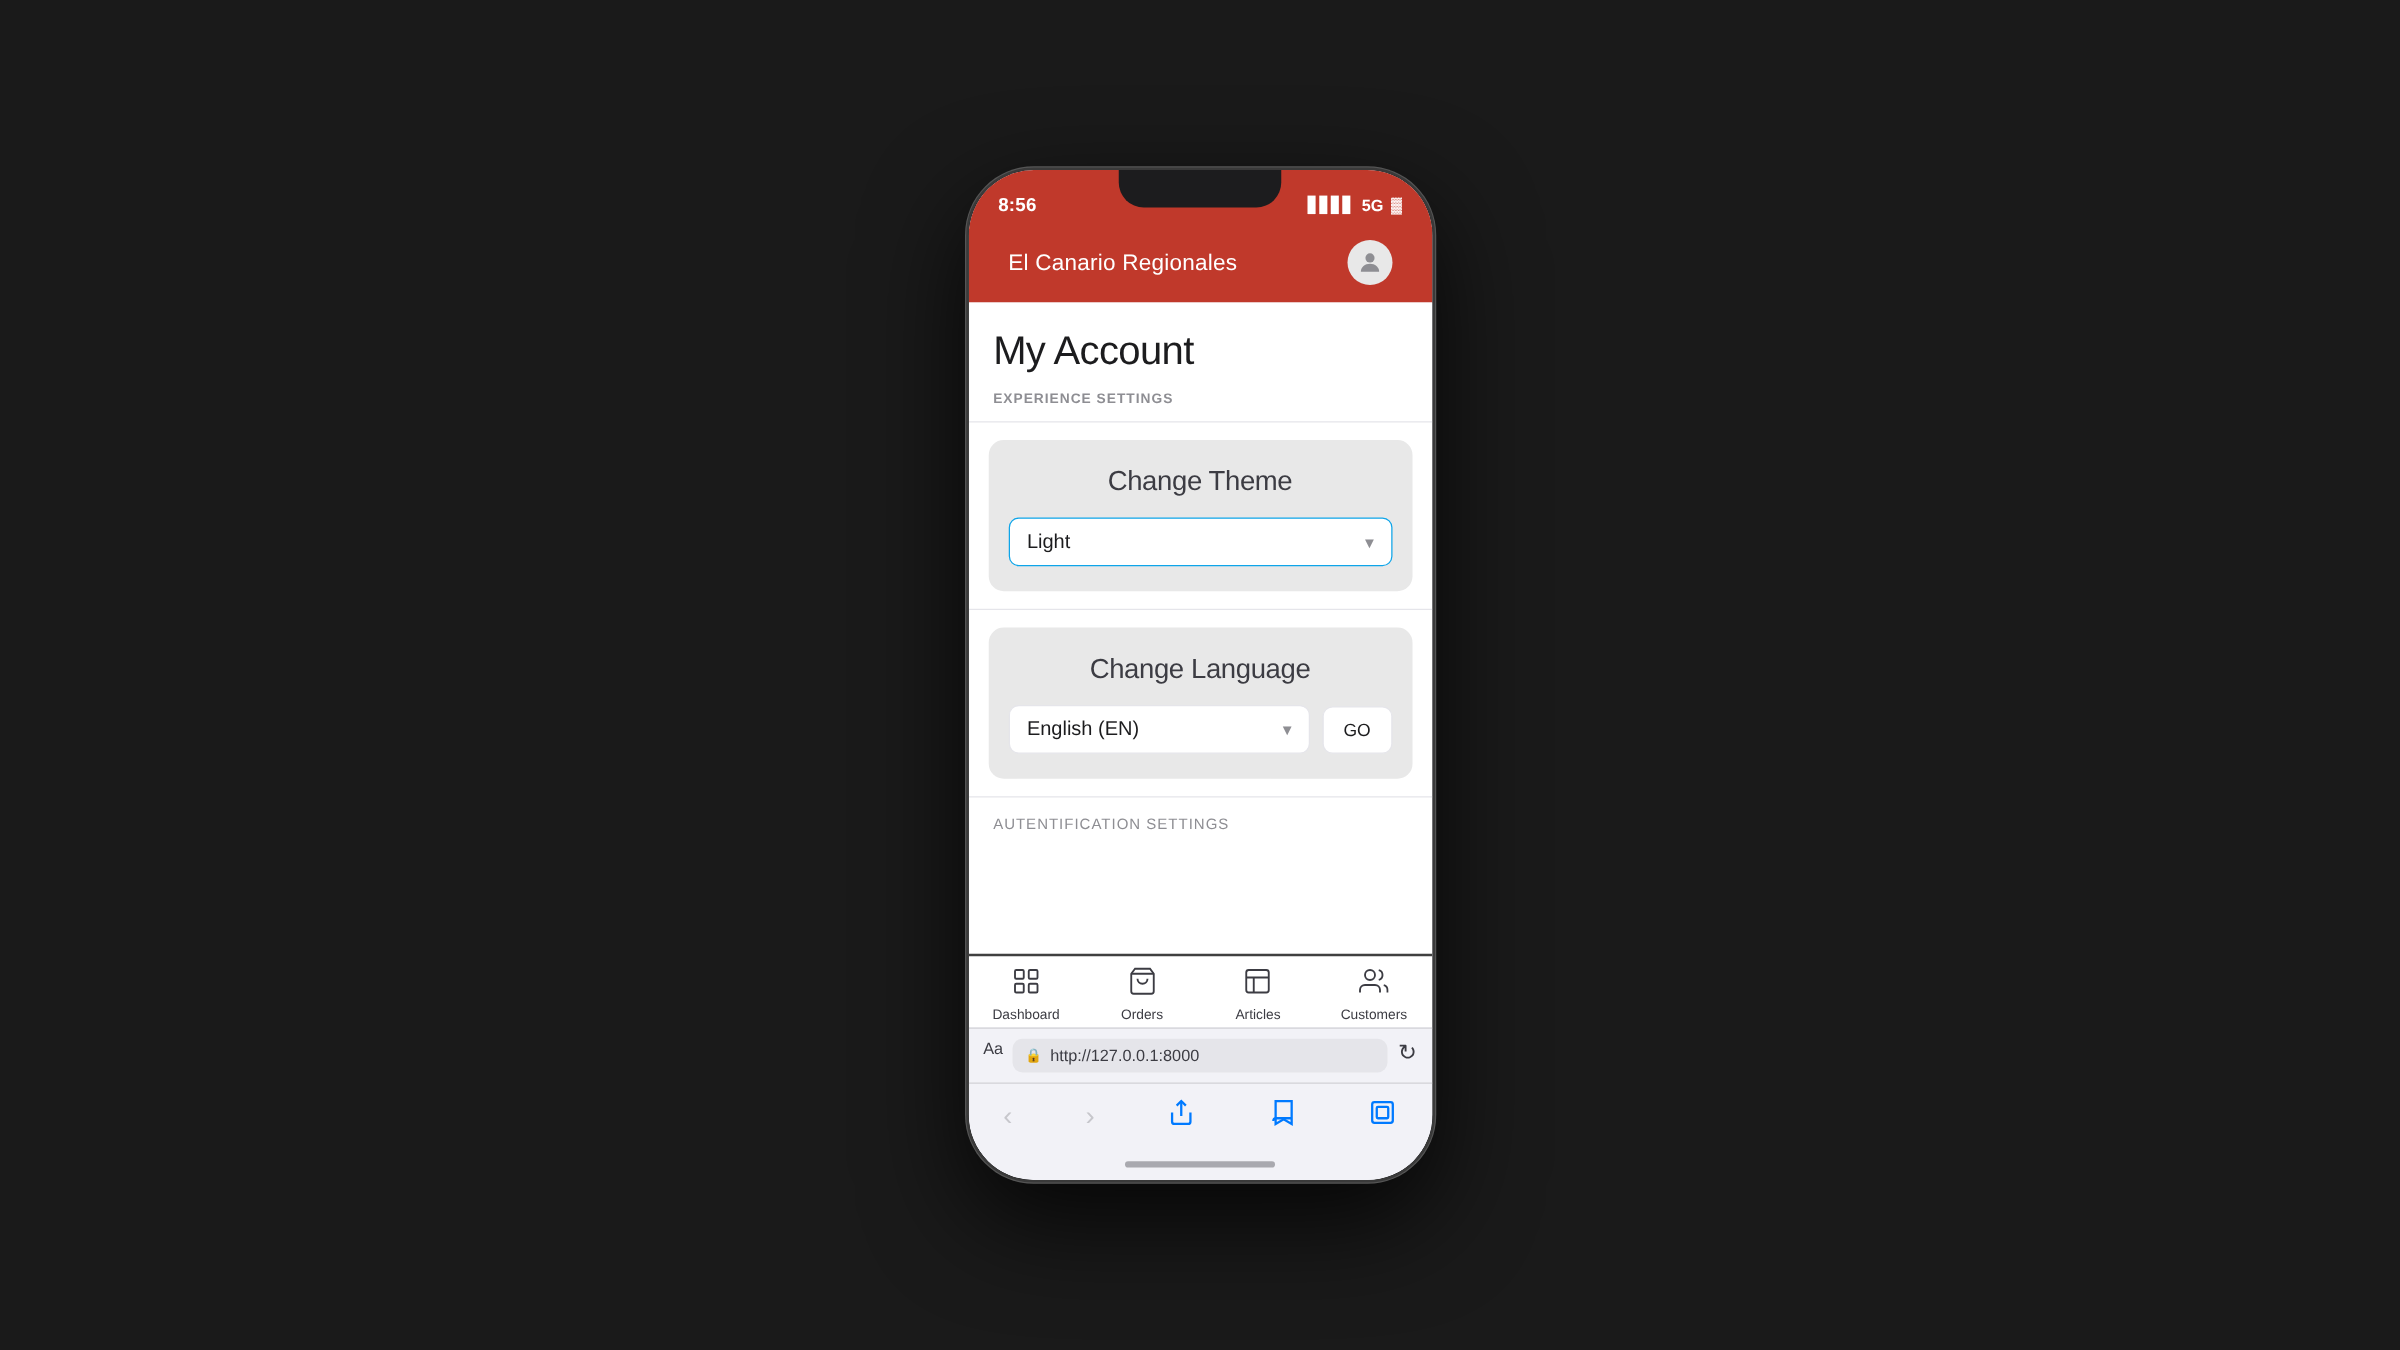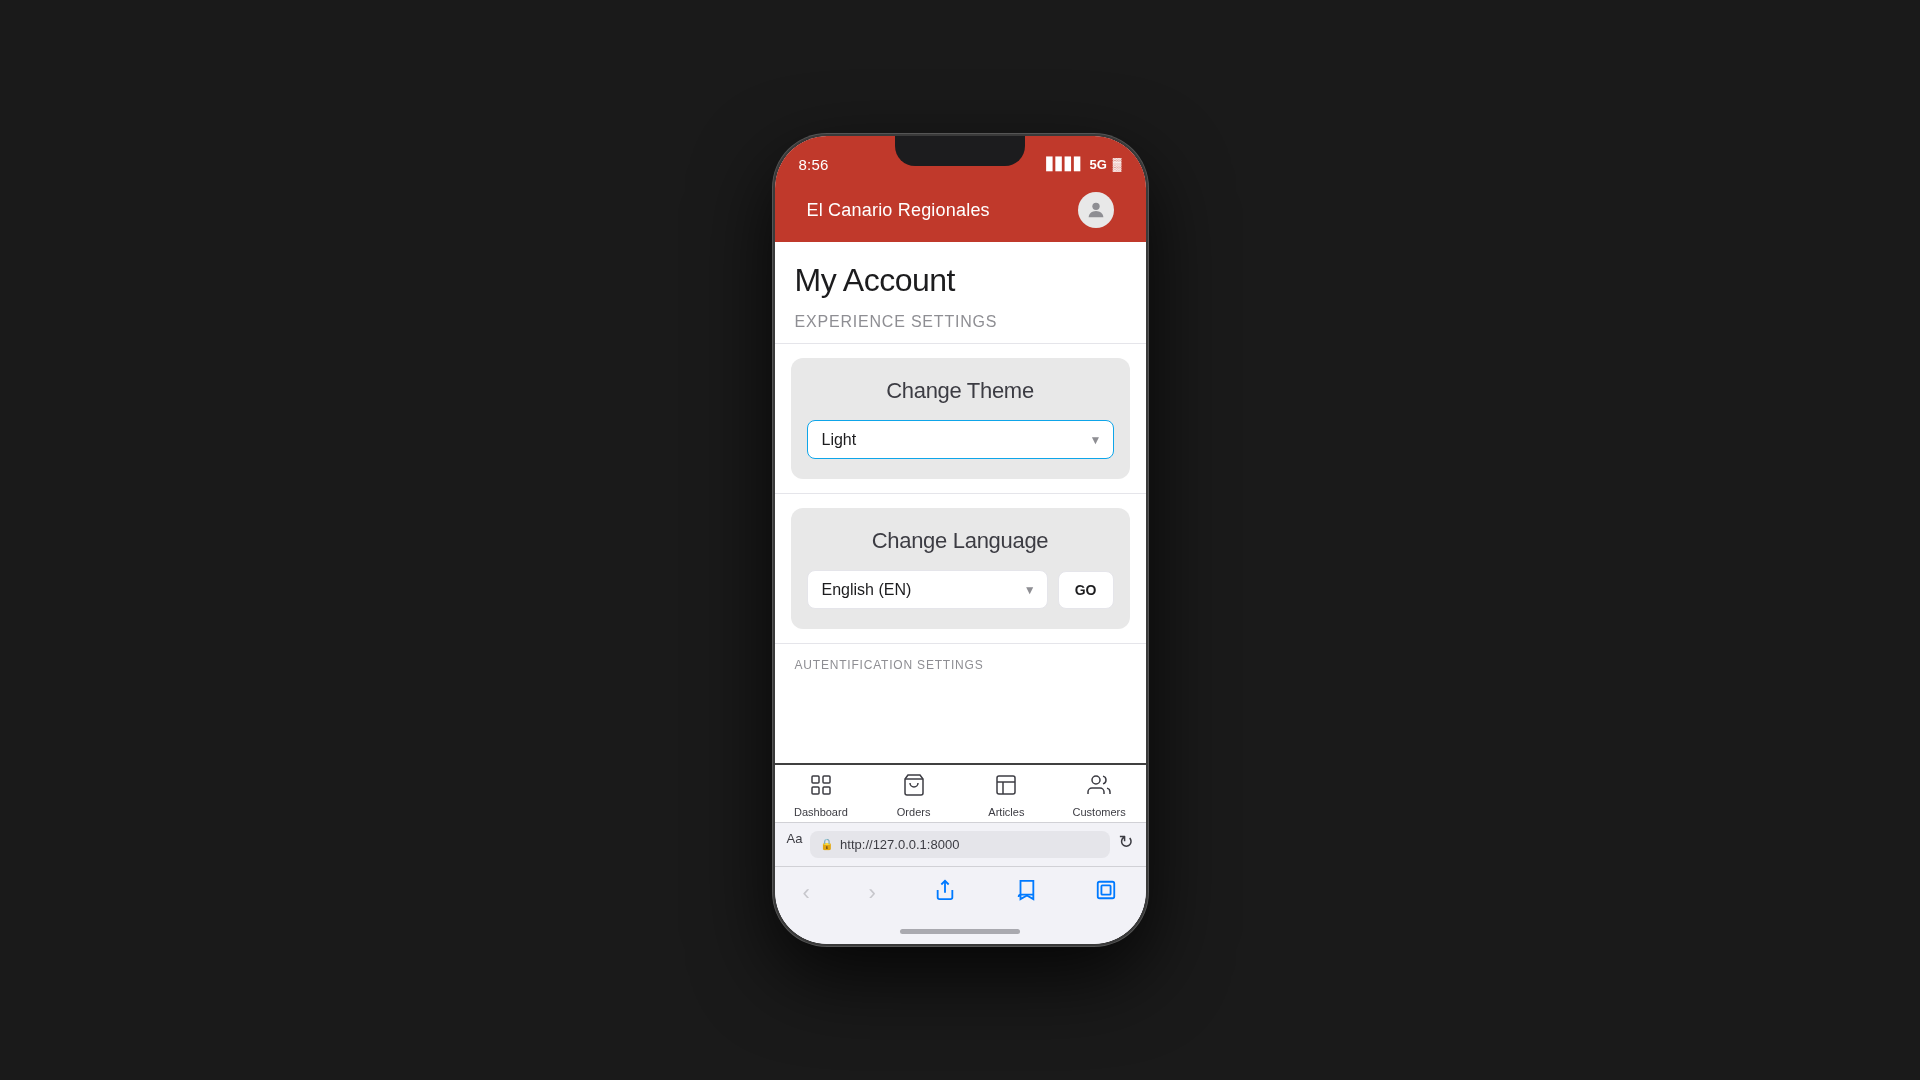--- a/index.html
+++ b/index.html
@@ -62,21 +62,21 @@
       width: 130px;
       height: 30px;
       background: #1c1c1e;
       border-radius: 0 0 20px 20px;
       z-index: 10;
     }
 
     .status-time {
       color: white;
       font-size: 15px;
-      font-weight: 400;
+      font-weight: 700;
       letter-spacing: 0.2px;
     }
 
     .status-icons {
       display: flex;
       align-items: center;
       gap: 6px;
       color: white;
       font-size: 13px;
       font-weight: 600;
@@ -124,22 +124,22 @@
 
     .page-title {
       font-size: 32px;
       font-weight: 500;
       color: #1c1c1e;
       padding: 20px 20px 8px;
       letter-spacing: -0.5px;
     }
 
     .section-label {
-      font-size: 16px;
-      font-weight: 400;
+      font-size: 11px;
+      font-weight: 700;
       color: #8e8e93;
       letter-spacing: 0.8px;
       text-transform: uppercase;
       padding: 6px 20px 12px;
     }
 
     .divider {
       height: 1px;
       background: #e5e5ea;
       margin: 0;
@@ -215,21 +215,21 @@
       cursor: pointer;
       outline: none;
     }
 
     .go-button {
       background: white;
       border: 1px solid #e5e5ea;
       border-radius: 8px;
       padding: 10px 16px;
       font-size: 14px;
-      font-weight: 700;
+      font-weight: 400;
       color: #1c1c1e;
       cursor: pointer;
       white-space: nowrap;
     }
 
     .auth-section-label {
       font-size: 12px;
       font-weight: 500;
       color: #8e8e93;
       letter-spacing: 0.8px;

